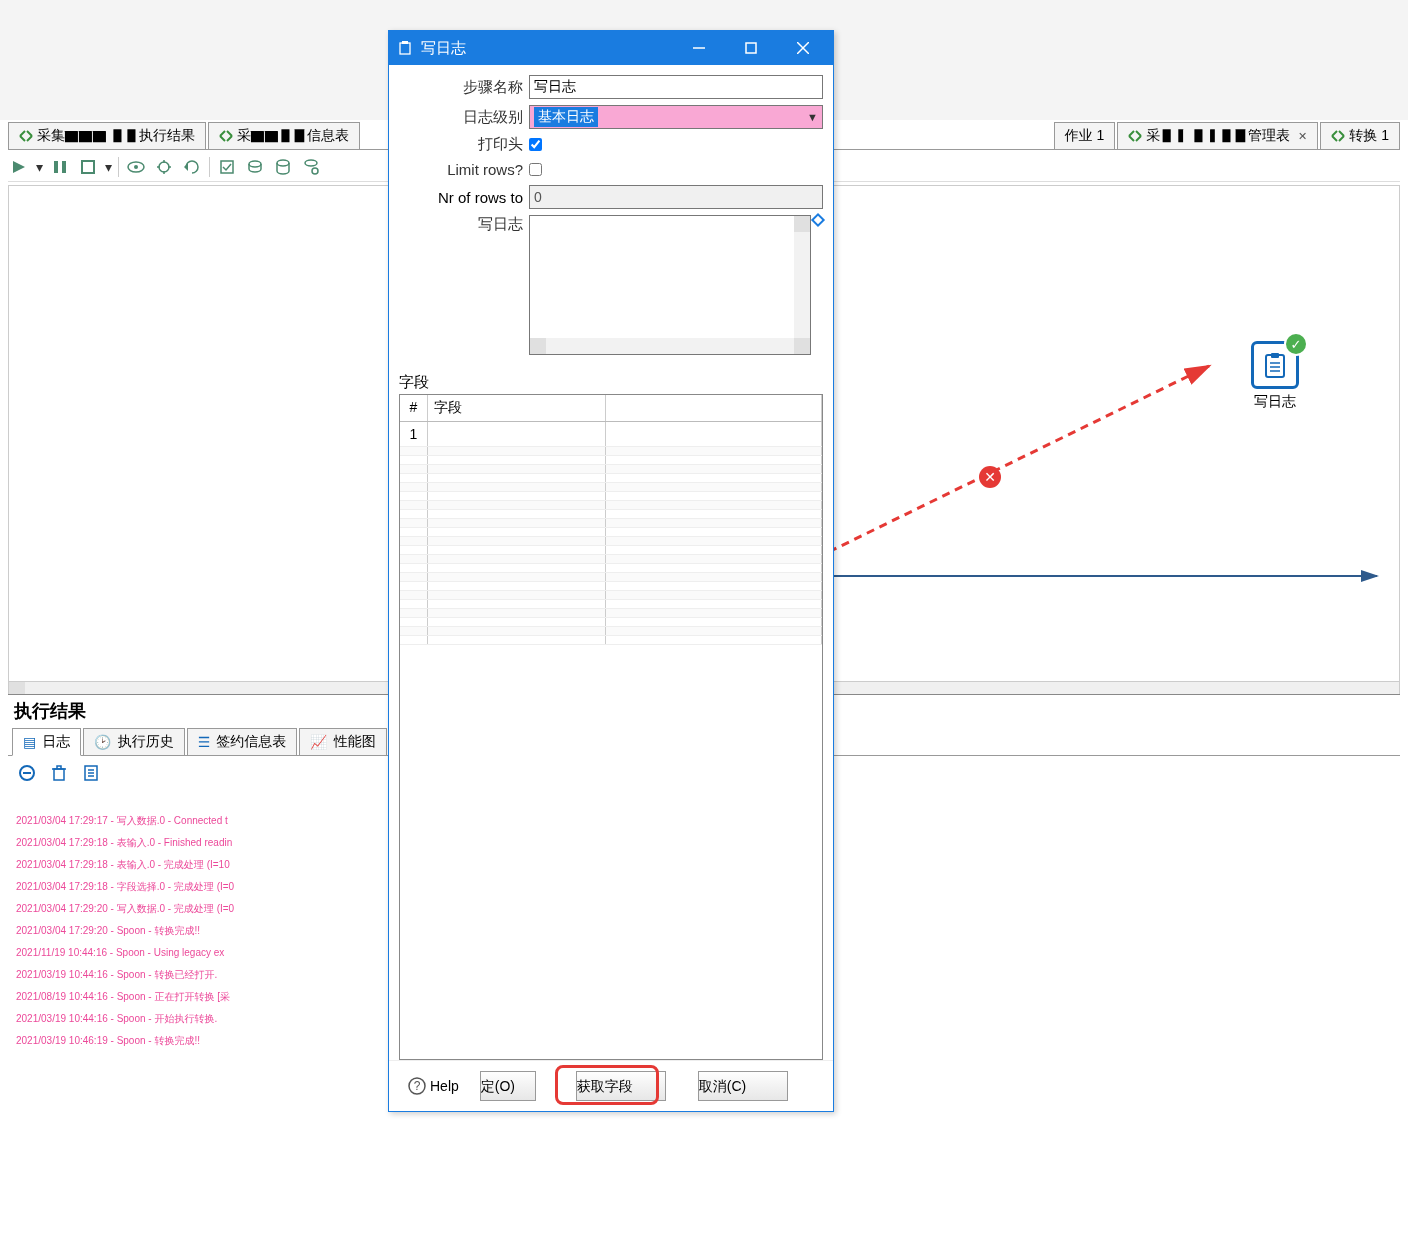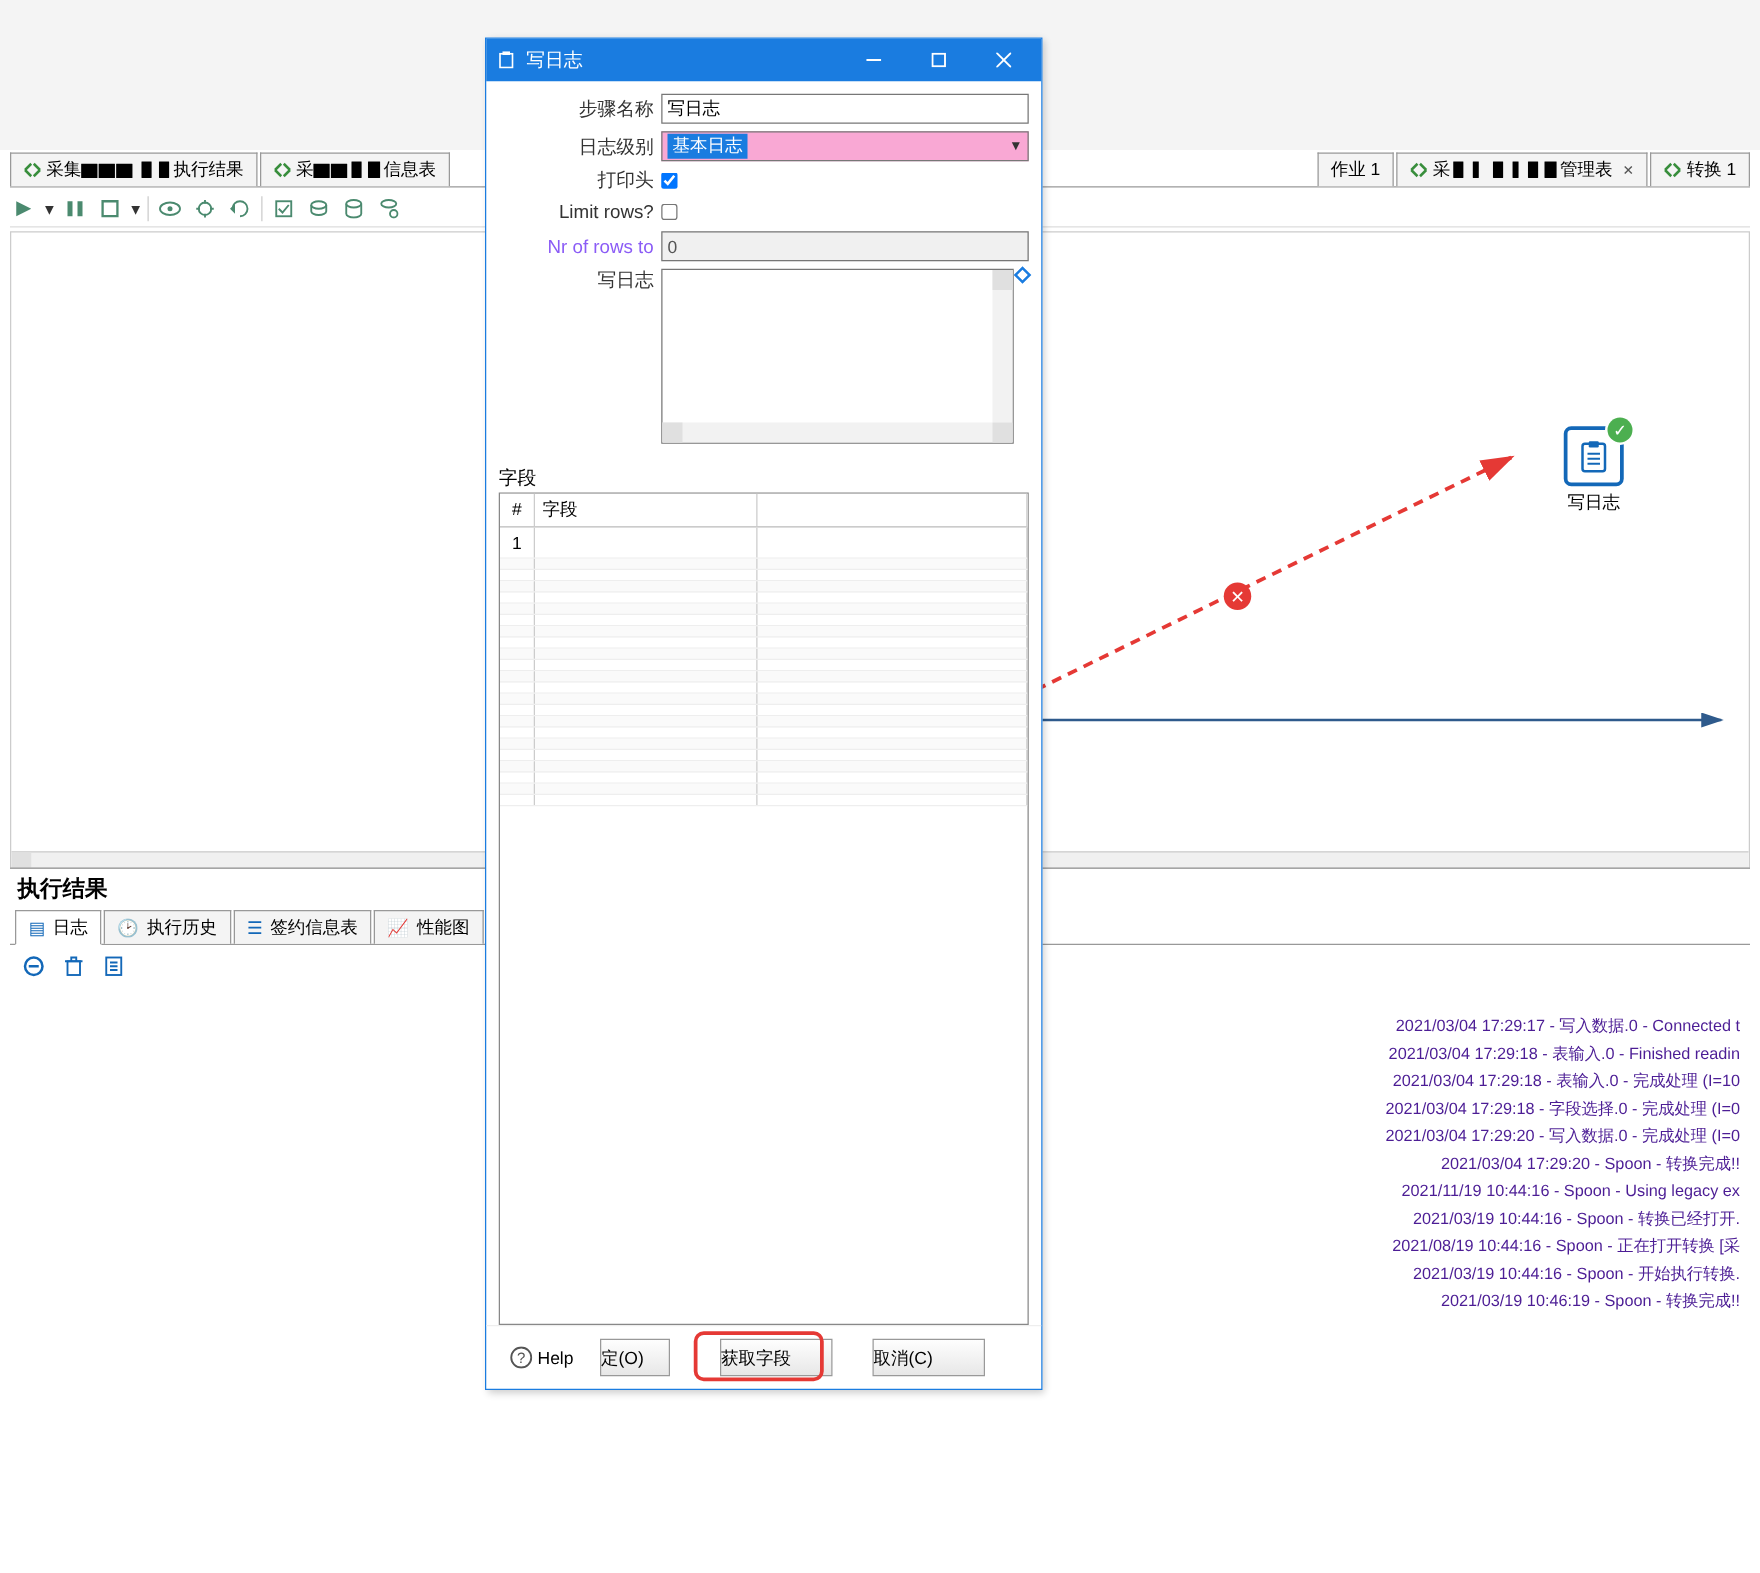--- a/index.html
+++ b/index.html
@@ -151,21 +151,21 @@
   }
   .res-tab.active { background:#fff; border-bottom:1px solid #fff; position:relative; top:1px;}
   .res-icons { padding:6px 8px; display:flex; gap:10px;}
   .res-icon-btn { width:22px;height:22px;display:inline-flex;align-items:center;justify-content:center;cursor:pointer;color:#1368B8;}
   .log-list {
     position:absolute;
     left:0; right:0; bottom:0; top:115px;
     overflow:hidden;
     padding:0 8px;
   }
-  .log-line { color:#4c1d95; font-size:13px; line-height:22px; white-space:nowrap;text-align:right;}
+  .log-line { color:#ec4899; font-size:10px; line-height:22px; white-space:nowrap;}
 
   
   .dialog {
     position: absolute;
     left: 388px;
     top: 30px;
     width: 446px;
     height: 1082px;
     background: #fff;
     border: 1px solid #1A7CE0;
@@ -548,21 +548,21 @@
     </div>
     <div class="form-row">
       <div class="form-label">打印头</div>
       <input type="checkbox" class="form-check" checked="" style="">
     </div>
     <div class="form-row">
       <div class="form-label">Limit rows?</div>
       <input type="checkbox" class="form-check" style="">
     </div>
     <div class="form-row">
-      <div class="form-label" style="color:#8b5cf6">Nr of rows to</div>
+      <div class="form-label" style="color:#000000">Nr of rows to</div>
       <input class="form-input disabled" value="0" style="">
     </div>
     <div class="form-row" style="align-items:flex-start;">
       <div class="form-label">写日志</div>
       <div class="textarea-box">
         <div class="ta-scroll-v"></div>
         <div class="ta-scroll-h">
             <span></span>
             <span></span>
           </div>

